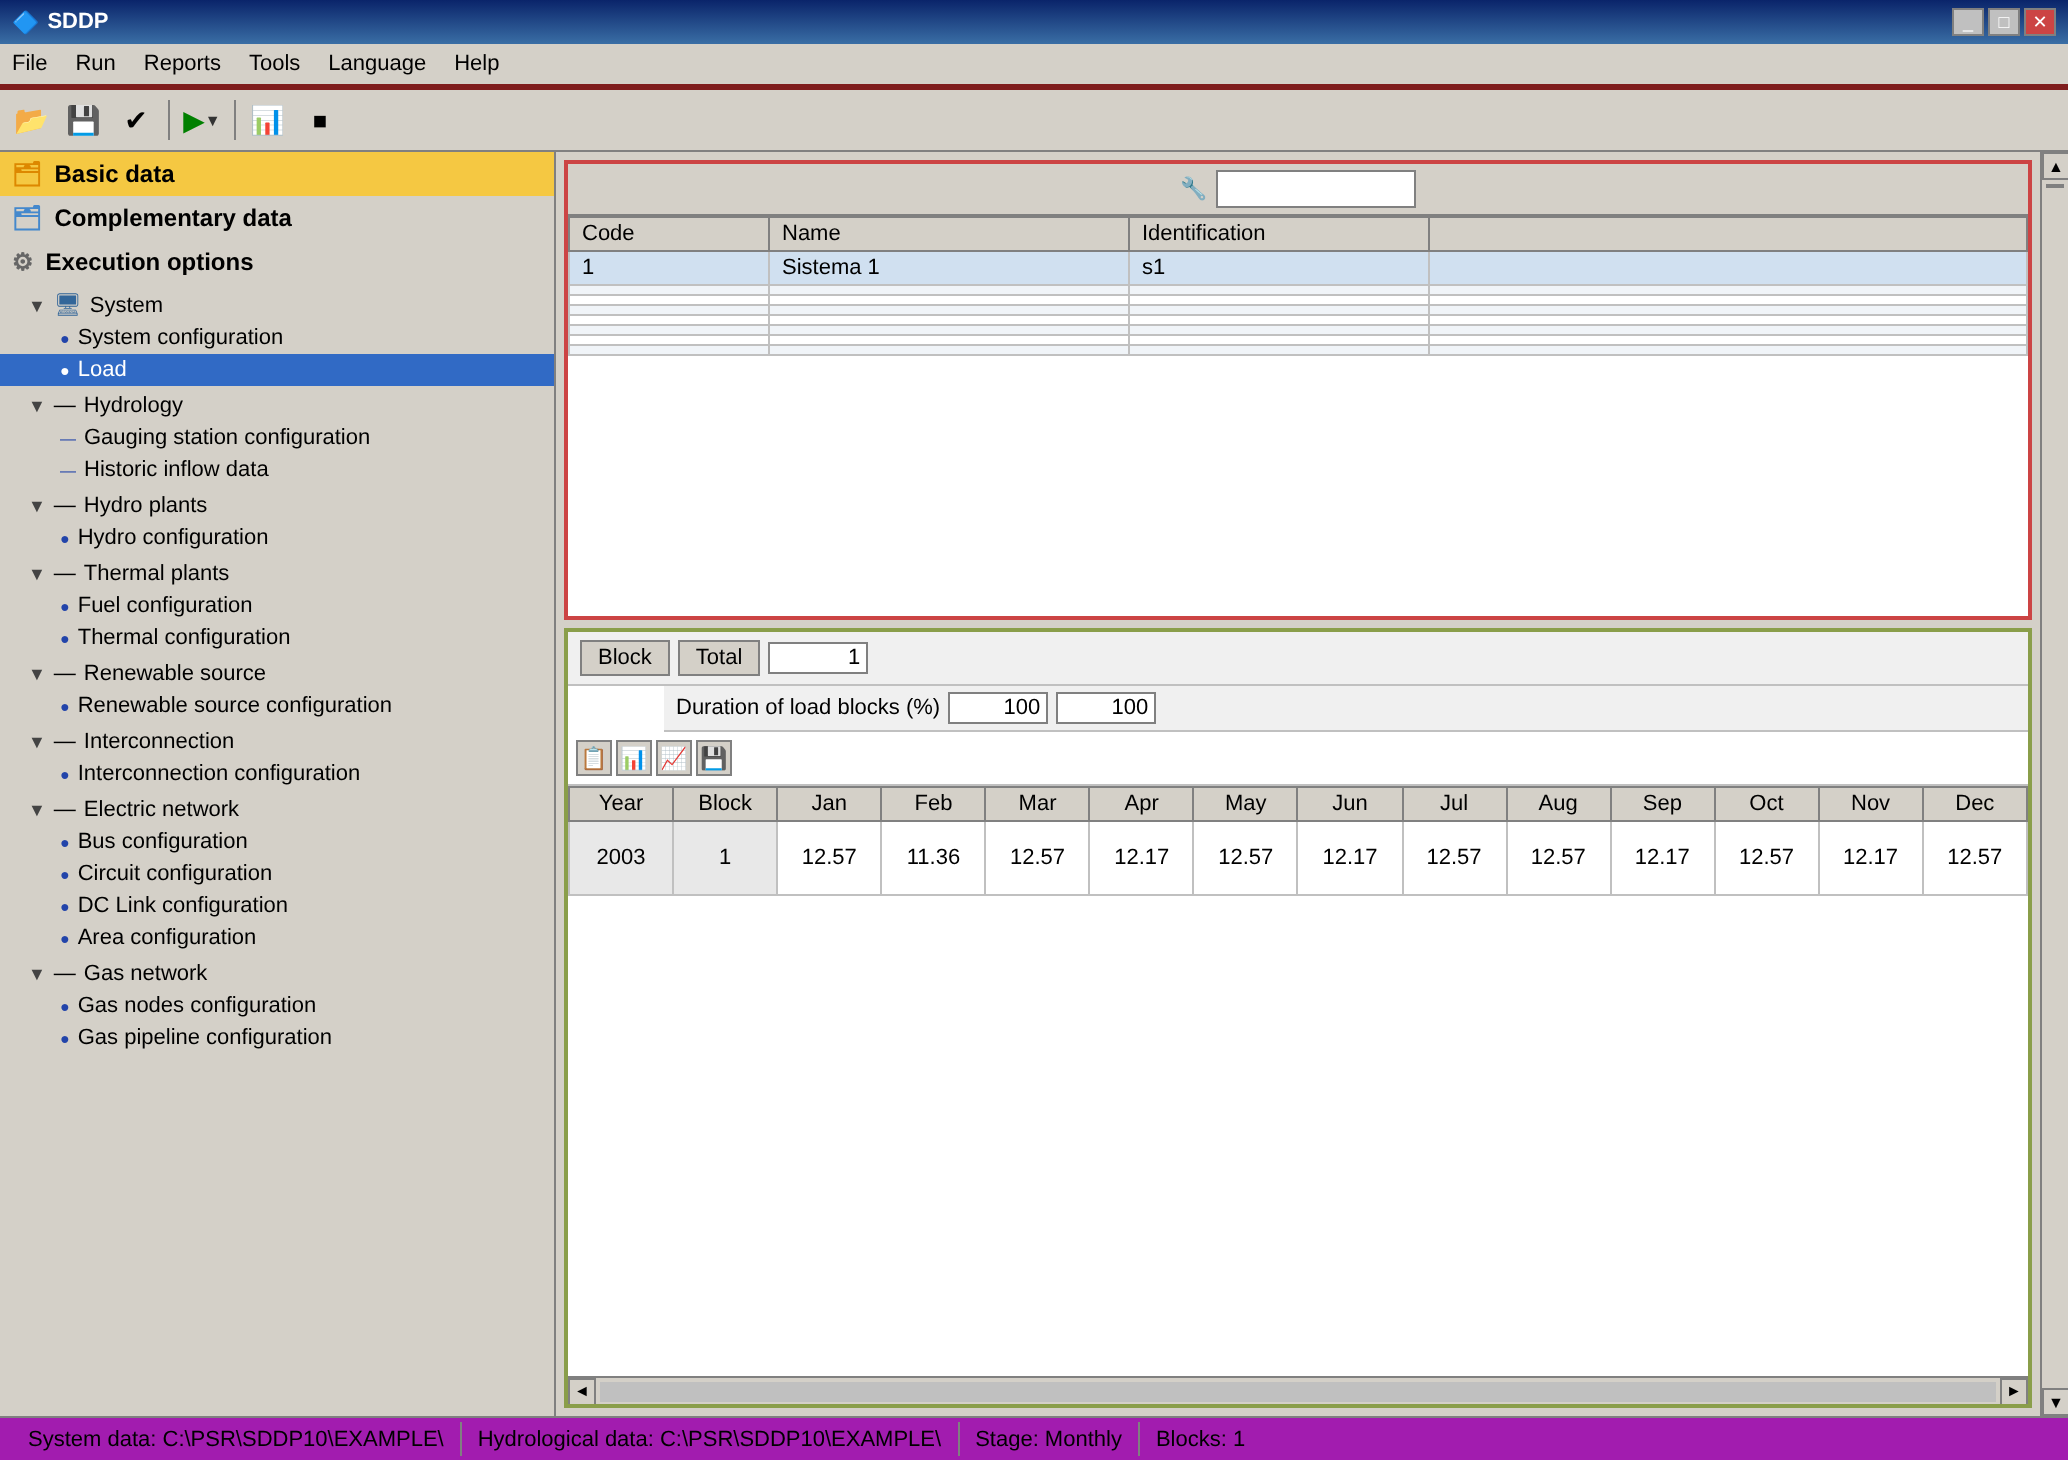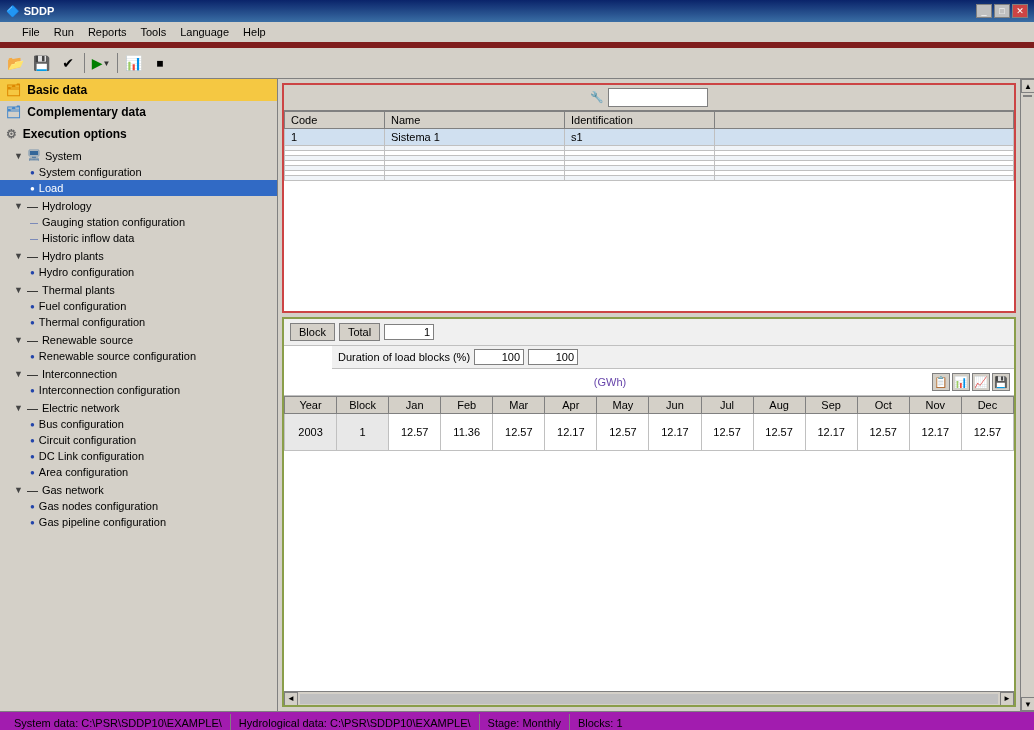--- a/index.html
+++ b/index.html
@@ -19,22 +19,22 @@
     .title-bar-controls { display: flex; gap: 2px; }
     .title-bar-btn {
       width: 16px; height: 14px; background: #c0c0c0;
       border: 1px solid #808080; cursor: pointer; font-size: 9px;
       display: flex; align-items: center; justify-content: center;
     }
     
     
     .menu-bar {
       background: #d4d0c8;
-      border-bottom: 6px solid #7f1d1d;
-      padding: 2px 16px;
+      border-bottom: 3px solid #7f1d1d;
+      padding: 2px 0;
       display: flex;
       gap: 2px;
     }
     .menu-item {
       padding: 2px 6px;
       cursor: pointer;
       font-size: 11px;
     }
     
     
@@ -577,21 +577,20 @@
         <input class="block-input" type="text" value="1" style="">
       </div>
 
       <div class="duration-row">
         <span class="duration-label">Duration of load blocks (%)</span>
         <input class="duration-input" type="text" value="100" style="">
         <input class="duration-input" type="text" value="100" style="">
       </div>
 
       <div class="gwh-header">
-        <span style="flex:1; text-align:center; color:#6644aa;">(GWh)</span>
         <div class="grid-icons">
           <button class="grid-icon-btn" title="Copy">📋</button>
           <button class="grid-icon-btn" title="Chart">📊</button>
           <button class="grid-icon-btn" title="Graph">📈</button>
           <button class="grid-icon-btn" title="Save">💾</button>
         </div>
       </div>
 
       <div class="data-scroll">
         <table class="data-grid">

